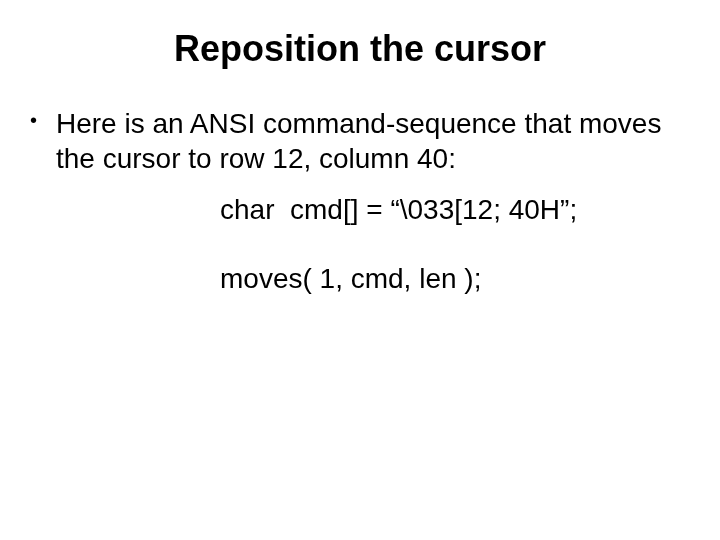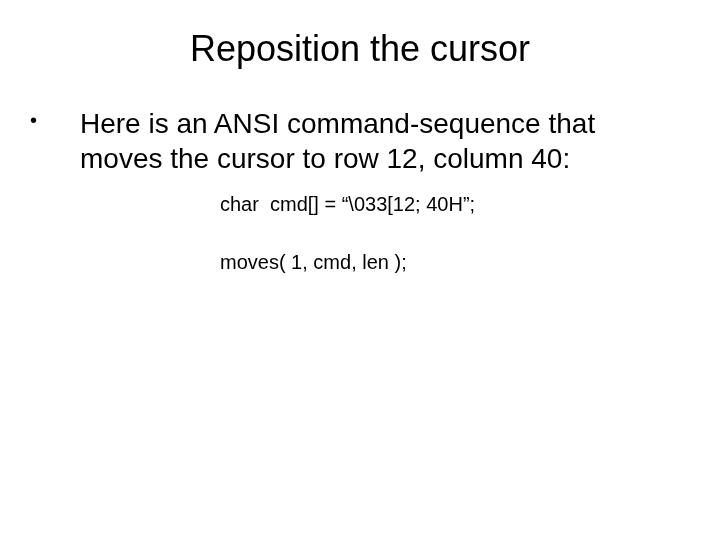--- a/index.html
+++ b/index.html
@@ -13,21 +13,21 @@
   }
   .slide {
     width: 720px;
     height: 540px;
     position: relative;
     box-sizing: border-box;
   }
   .title {
     text-align: center;
     font-size: 36px;
-    font-weight: 400;
+    font-weight: 700;
     padding-top: 28px;
     padding-bottom: 36px;
   }
   .body {
     padding-left: 30px;
     padding-right: 40px;
   }
   .bullet {
     display: flex;
     align-items: flex-start;
@@ -36,26 +36,25 @@
   }
   .bullet .dot {
     width: 26px;
     flex: 0 0 26px;
     text-align: left;
     padding-top: 2px;
     font-size: 20px;
   }
   .bullet .text {
     flex: 1;
-    margin-left: 24px;
   }
   .codeblock {
     padding-left: 190px;
     padding-top: 14px;
-    font-size: 20px;
+    font-size: 28px;
     line-height: 1.4;
   }
   .codeblock .line {
     white-space: pre;
   }
   .gap {
     height: 30px;
   }
 </style>
 </head>

